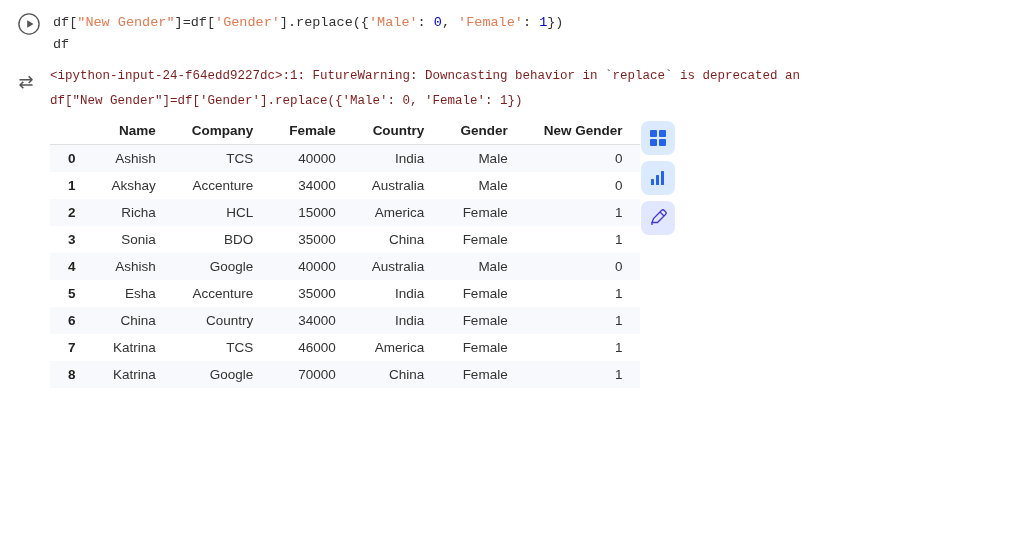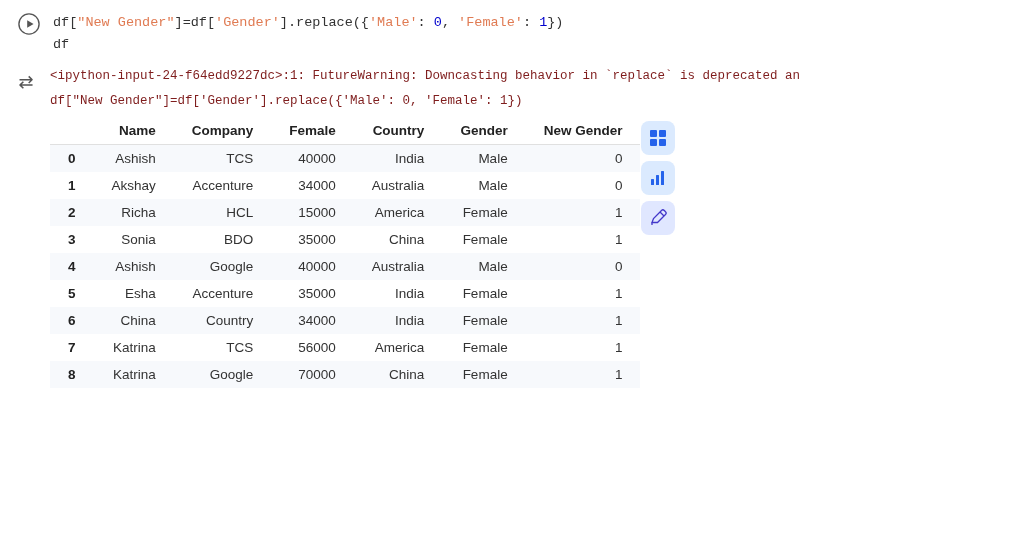--- a/index.html
+++ b/index.html
@@ -267,21 +267,21 @@
                 <td>Country</td>
                 <td>34000</td>
                 <td>India</td>
                 <td>Female</td>
                 <td>1</td>
               </tr>
               <tr>
                 <td>7</td>
                 <td>Katrina</td>
                 <td>TCS</td>
-                <td>56000</td>
+                <td>46000</td>
                 <td>America</td>
                 <td>Female</td>
                 <td>1</td>
               </tr>
               <tr>
                 <td>8</td>
                 <td>Katrina</td>
                 <td>Google</td>
                 <td>70000</td>
                 <td>China</td>

